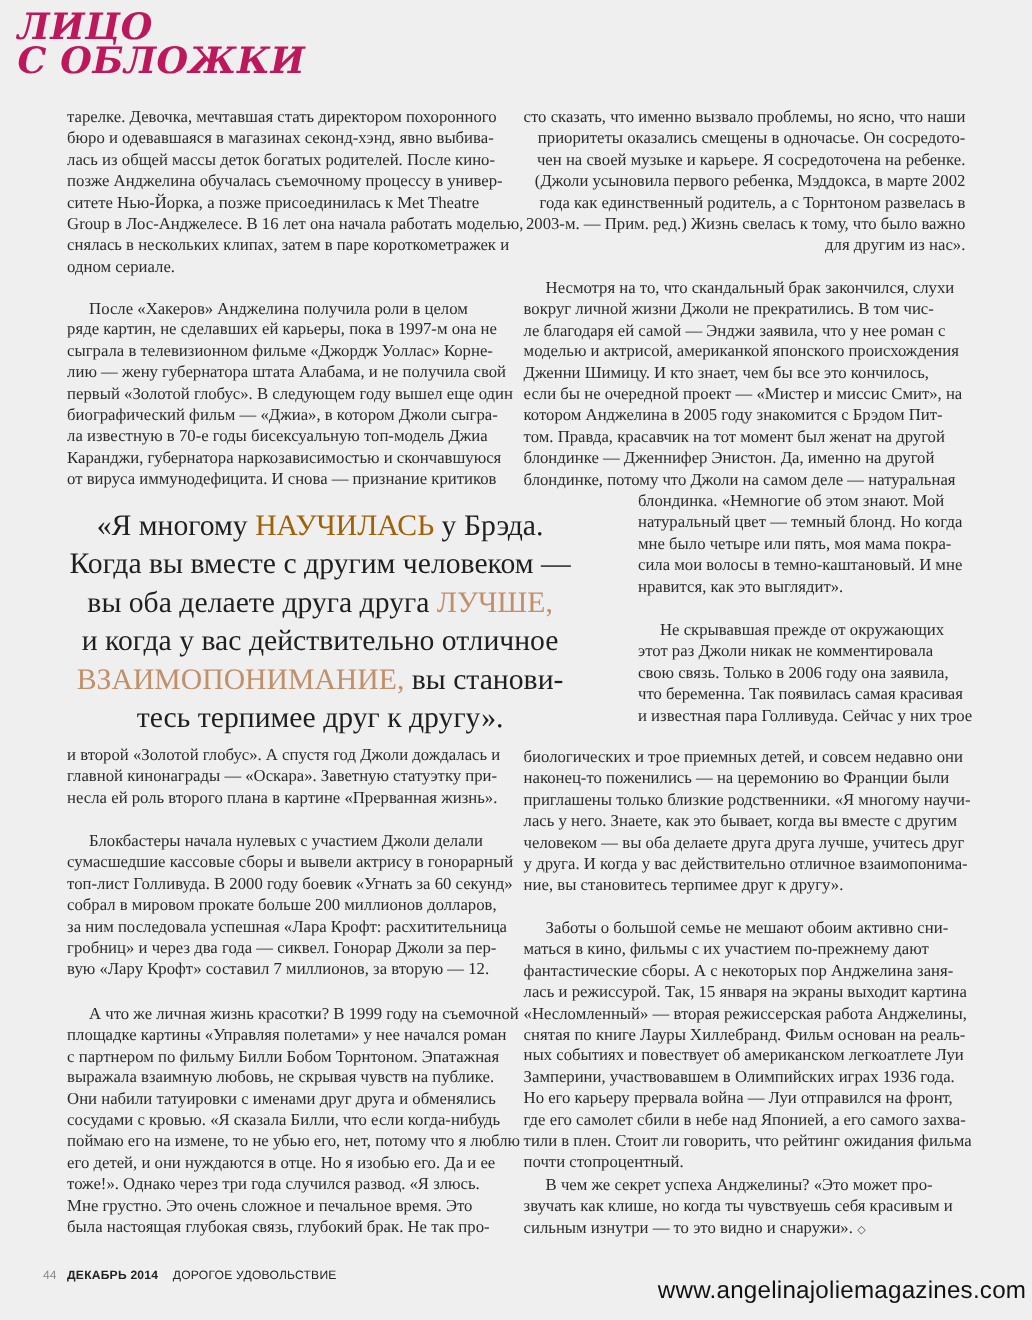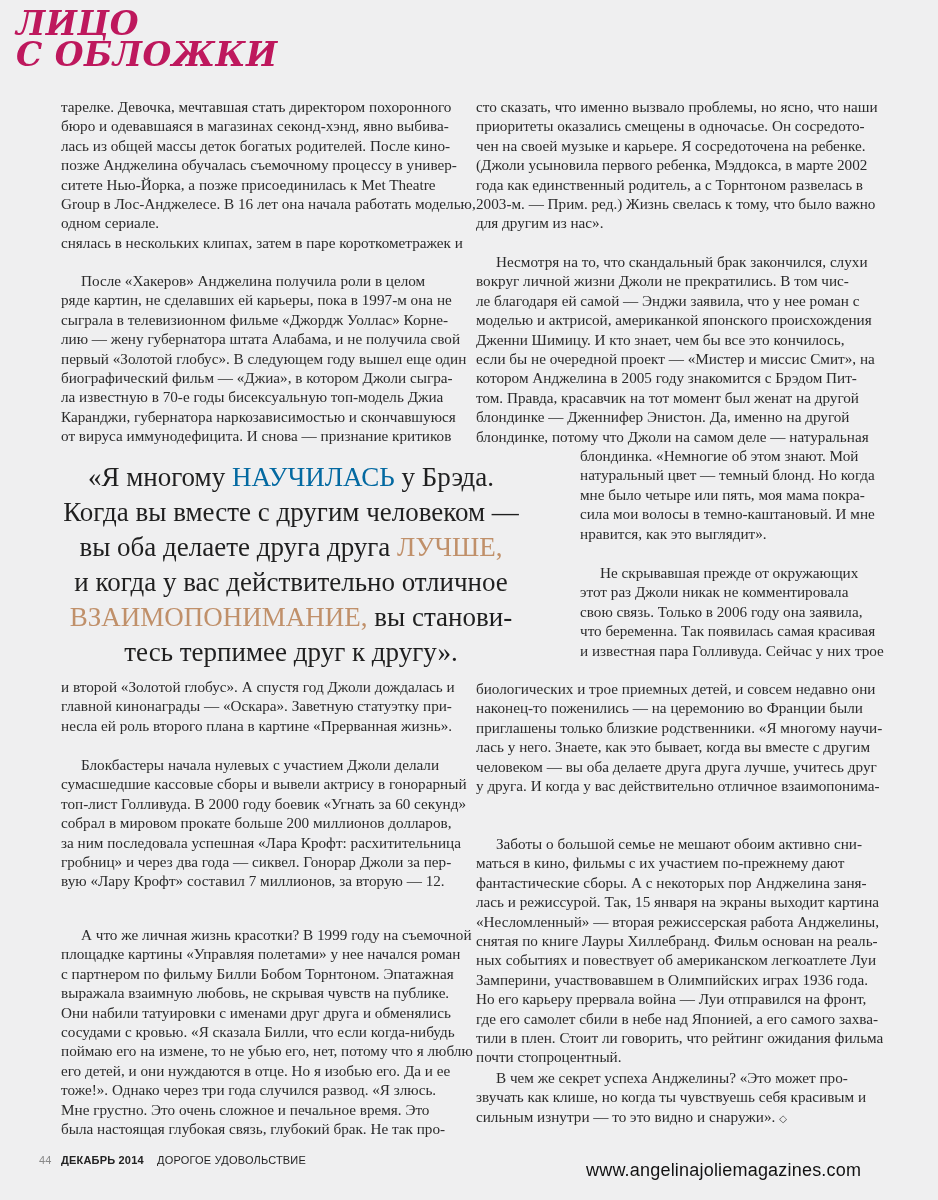--- a/index.html
+++ b/index.html
@@ -24,42 +24,42 @@
   }
   .quote div { white-space:nowrap; }
   .accent { color:#c0906a; }
   .footer {
     position:absolute; left:39px; top:1154px; font-family:"Liberation Sans","DejaVu Sans",sans-serif;
     font-size:11px; color:#222; letter-spacing:0.2px;
   }
   .footer .pg { color:#888; margin-right:6px; }
   .footer .month { font-weight:bold; margin-right:10px;margin-top:16px; }
   .watermark {
-    position:absolute; left:586px; top:1160px; font-family:"Liberation Sans","DejaVu Sans",sans-serif;
-    font-size:18px; color:#111; letter-spacing:0.2px;
+    position:absolute; left:598px; top:1160px; font-family:"Liberation Sans","DejaVu Sans",sans-serif;
+    font-size:22px; color:#111; letter-spacing:0.2px;
   }
   .end-mark { font-size:10px; color:#444; margin-left:4px; }
 </style>
 </head>
 <body>
 
 <div class="rubric">
   <div>ЛИЦО</div>
   <div>С ОБЛОЖКИ</div>
 </div>
 
 <div class="col colL" style="top:97px;">
     <p>тарелке. Девочка, мечтавшая стать директором похоронного</p>
     <p>бюро и одевавшаяся в магазинах секонд-хэнд, явно выбива-</p>
     <p>лась из общей массы деток богатых родителей. После кино-</p>
     <p>позже Анджелина обучалась съемочному процессу в универ-</p>
     <p>ситете Нью-Йорка, а позже присоединилась к Met Theatre</p>
     <p>Group в Лос-Анджелесе. В 16 лет она начала работать моделью,</p>
+    <p>снялась в нескольких клипах, затем в паре короткометражек и</p>
     <p>одном сериале.</p>
-    <p>снялась в нескольких клипах, затем в паре короткометражек и</p>
   </div>
 <div class="col colL" style="top:271px;">
     <p class="indent">После «Хакеров» Анджелина получила роли в целом</p>
     <p>ряде картин, не сделавших ей карьеры, пока в 1997-м она не</p>
     <p>сыграла в телевизионном фильме «Джордж Уоллас» Корне-</p>
     <p>лию — жену губернатора штата Алабама, и не получила свой</p>
     <p>первый «Золотой глобус». В следующем году вышел еще один</p>
     <p>биографический фильм — «Джиа», в котором Джоли сыгра-</p>
     <p>ла известную в 70-е годы бисексуальную топ-модель Джиа</p>
     <p>Каранджи, губернатора наркозависимостью и скончавшуюся</p>
@@ -72,44 +72,44 @@
   </div>
 <div class="col colL" style="top:755px;">
     <p class="indent">Блокбастеры начала нулевых с участием Джоли делали</p>
     <p>сумасшедшие кассовые сборы и вывели актрису в гонорарный</p>
     <p>топ-лист Голливуда. В 2000 году боевик «Угнать за 60 секунд»</p>
     <p>собрал в мировом прокате больше 200 миллионов долларов,</p>
     <p>за ним последовала успешная «Лара Крофт: расхитительница</p>
     <p>гробниц» и через два года — сиквел. Гонорар Джоли за пер-</p>
     <p>вую «Лару Крофт» составил 7 миллионов, за вторую — 12.</p>
   </div>
-<div class="col colL" style="top:912px;margin-top:13px;">
+<div class="col colL" style="top:912px;">
     <p class="indent">А что же личная жизнь красотки? В 1999 году на съемочной</p>
     <p>площадке картины «Управляя полетами» у нее начался роман</p>
     <p>с партнером по фильму Билли Бобом Торнтоном. Эпатажная</p>
     <p>выражала взаимную любовь, не скрывая чувств на публике.</p>
     <p>Они набили татуировки с именами друг друга и обменялись</p>
     <p>сосудами с кровью. «Я сказала Билли, что если когда-нибудь</p>
     <p>поймаю его на измене, то не убью его, нет, потому что я люблю</p>
     <p>его детей, и они нуждаются в отце. Но я изобью его. Да и ее</p>
     <p>тоже!». Однако через три года случился развод. «Я злюсь.</p>
     <p>Мне грустно. Это очень сложное и печальное время. Это</p>
     <p>была настоящая глубокая связь, глубокий брак. Не так про-</p>
   </div>
 
 <div class="quote" id="quote">
-    <div><span>«Я многому </span><span class="accent" style="color: #0369a1;">НАУЧИЛАСЬ</span><span> у Брэда.</span></div>
+    <div><span>«Я многому </span><span class="accent" style="color: #a16207;">НАУЧИЛАСЬ</span><span> у Брэда.</span></div>
     <div><span>Когда вы вместе с другим человеком —</span></div>
     <div><span>вы оба делаете друга друга </span><span class="accent" style="color: rgb(192, 144, 106);">ЛУЧШЕ,</span></div>
     <div><span>и когда у вас действительно отличное</span></div>
     <div><span class="accent" style="color: rgb(192, 144, 106);">ВЗАИМОПОНИМАНИЕ,</span><span> вы станови-</span></div>
     <div><span>тесь терпимее друг к другу».</span></div>
   </div>
 
-<div class="col colR" style="top:97px;">
+<div class="col colR" style="top:97px;text-align:right;">
     <p>сто сказать, что именно вызвало проблемы, но ясно, что наши</p>
     <p>приоритеты оказались смещены в одночасье. Он сосредото-</p>
     <p>чен на своей музыке и карьере. Я сосредоточена на ребенке.</p>
     <p>(Джоли усыновила первого ребенка, Мэддокса, в марте 2002</p>
     <p>года как единственный родитель, а с Торнтоном развелась в</p>
     <p>2003-м. — Прим. ред.) Жизнь свелась к тому, что было важно</p>
     <p>для другим из нас».</p>
   </div>
 <div class="col colR" style="top:252px;">
     <p class="indent">Несмотря на то, что скандальный брак закончился, слухи</p>
@@ -137,20 +137,21 @@
     <p>что беременна. Так появилась самая красивая</p>
     <p>и известная пара Голливуда. Сейчас у них трое</p>
   </div>
 <div class="col colR" style="top:679px;">
     <p>биологических и трое приемных детей, и совсем недавно они</p>
     <p>наконец-то поженились — на церемонию во Франции были</p>
     <p>приглашены только близкие родственники. «Я многому научи-</p>
     <p>лась у него. Знаете, как это бывает, когда вы вместе с другим</p>
     <p>человеком — вы оба делаете друга друга лучше, учитесь друг</p>
     <p>у друга. И когда у вас действительно отличное взаимопонима-</p>
+    <p>ние, вы становитесь терпимее друг к другу».</p>
   </div>
 <div class="col colR" style="top:834px;">
     <p class="indent">Заботы о большой семье не мешают обоим активно сни-</p>
     <p>маться в кино, фильмы с их участием по-прежнему дают</p>
     <p>фантастические сборы. А с некоторых пор Анджелина заня-</p>
     <p>лась и режиссурой. Так, 15 января на экраны выходит картина</p>
     <p>«Несломленный» — вторая режиссерская работа Анджелины,</p>
     <p>снятая по книге Лауры Хиллебранд. Фильм основан на реаль-</p>
     <p>ных событиях и повествует об американском легкоатлете Луи</p>
     <p>Замперини, участвовавшем в Олимпийских играх 1936 года.</p>

